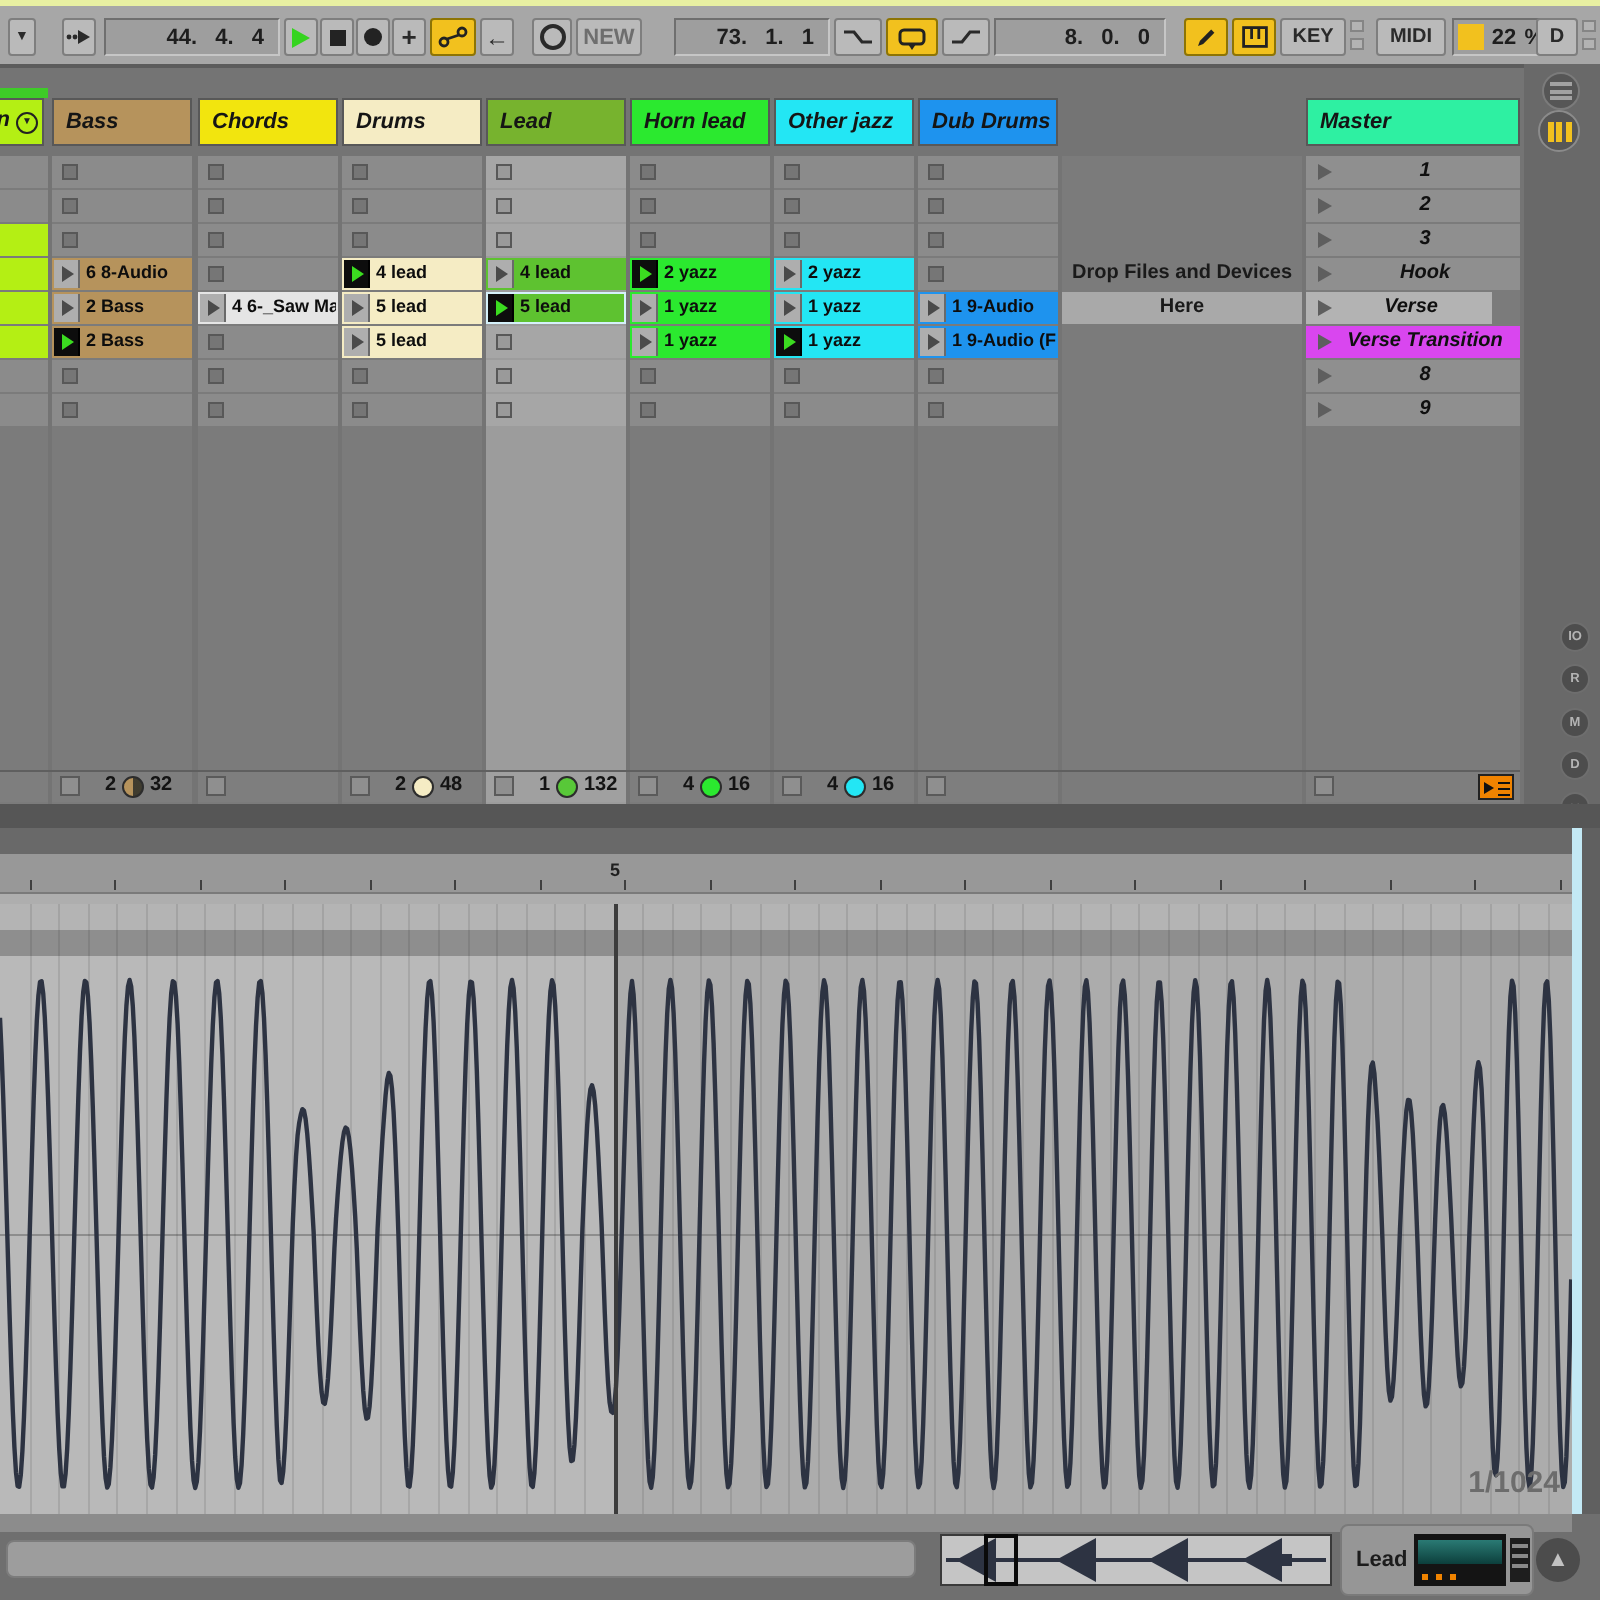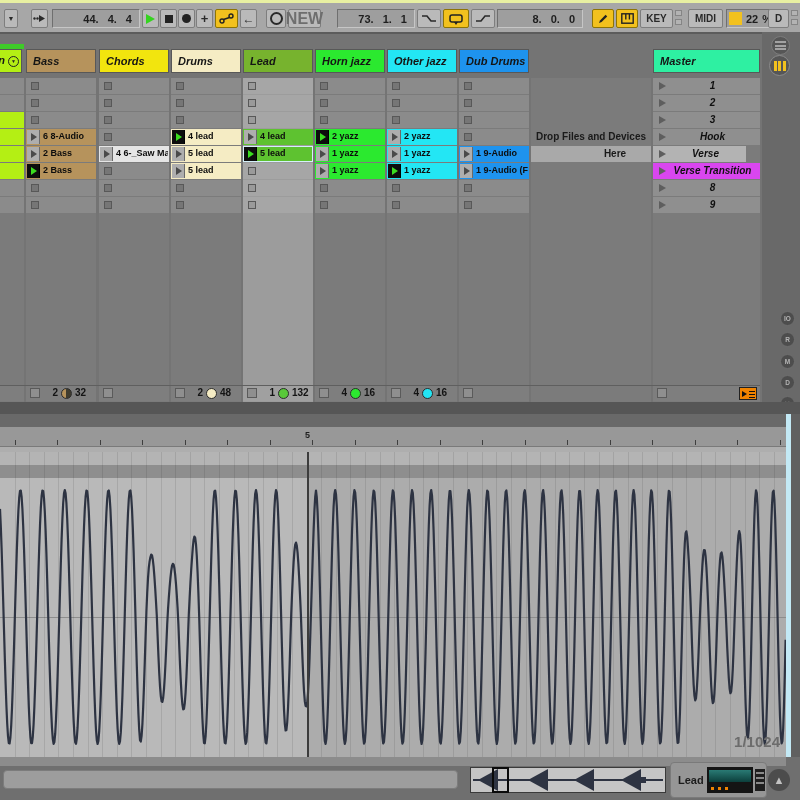--- a/index.html
+++ b/index.html
@@ -67,21 +67,21 @@
       <svg width="15" height="11" viewBox="0 0 15 11">
         <circle cx="3" cy="8" r="2" fill="none" stroke="#222" stroke-width="1.4"></circle>
         <circle cx="12" cy="3" r="2" fill="none" stroke="#222" stroke-width="1.4"></circle>
         <line x1="4.5" y1="6.5" x2="10.5" y2="4.5" stroke="#222" stroke-width="1.4"></line>
         </svg>
     </div>
     <div class="abs btn" style="left:240px;width:17px;font-size:12px;">←</div>
     <div class="abs btn" style="left:266px;width:20px;">
       <span style="display:block;width:9px;height:9px;border-radius:50%;border:2px solid #2a2a2a;"></span>
     </div>
-    <div class="abs btn dim" style="left:288px;width:33px;font-size:16px;">NEW</div>
+    <div class="abs btn dim" style="left:288px;width:33px;font-size:11px;">NEW</div>
     <div class="abs disp" style="left:337px;width:78px;">73. 1. 1</div>
     <div class="abs btn" style="left:417px;width:24px;">
       <svg width="16" height="11" viewBox="0 0 16 11">
         <polyline points="1,3 6,3 10,8 15,8" fill="none" stroke="#2a2a2a" stroke-width="1.6"></polyline>
         </svg>
     </div>
     <div class="abs btn yellow" style="left:443px;width:26px;">
       <svg width="16" height="12" viewBox="0 0 16 12">
         <rect x="2" y="2" width="12" height="7" rx="2" fill="none" stroke="#222" stroke-width="1.5"></rect>
         <path d="M6 9 L10 9 L8 12 Z" fill="#222"></path>
@@ -275,21 +275,21 @@
         <div class="sq" style="background: rgb(154, 154, 154);"></div>
       </div>
       <div style="position: absolute; left: 243px; top: 165px; width: 70px; height: 16px; background: rgb(166, 166, 166);">
         <div class="sq" style="background: rgb(154, 154, 154);"></div>
       </div>
       <div style="position: absolute; left: 243px; top: 354px; width: 70px; height: 15px; background: rgb(160, 160, 160);"></div>
       <div style="position: absolute; left: 247px; top: 356px; width: 10px; height: 10px; background: rgb(143, 143, 143); border: 1px solid rgb(90, 90, 90); box-sizing: border-box;"></div>
       <div style="position: absolute; left: 263px; top: 355px; width: 12px; text-align: right; font-size: 10px; font-weight: bold; color: rgb(20, 20, 20);">1</div>
       <div style="position: absolute; left: 278px; top: 356px; width: 11px; height: 11px; border-radius: 50%; border: 1px solid rgb(44, 44, 44); box-sizing: border-box; background: rgb(88, 200, 56);"></div>
       <div style="position: absolute; left: 292px; top: 355px; width: 22px; font-size: 10px; font-weight: bold; color: rgb(20, 20, 20);">132</div>
-      <div style="position: absolute; left: 315px; top: 17px; width: 70px; height: 24px; background: rgb(43, 233, 47); border: 1px solid rgb(88, 88, 88); box-sizing: border-box; font-style: italic; font-weight: bold; font-size: 11px; color: rgb(21, 21, 21); line-height: 22px; padding-left: 6px; overflow: hidden; white-space: nowrap;">Horn jazz</div>
+      <div style="position: absolute; left: 315px; top: 17px; width: 70px; height: 24px; background: rgb(43, 233, 47); border: 1px solid rgb(88, 88, 88); box-sizing: border-box; font-style: italic; font-weight: bold; font-size: 11px; color: rgb(21, 21, 21); line-height: 22px; padding-left: 6px; overflow: hidden; white-space: nowrap;">Horn lead</div>
       <div style="position: absolute; left: 315px; top: 46px; width: 70px; height: 339px; background: rgb(123, 123, 123);"></div>
       <div style="position: absolute; left: 315px; top: 46px; width: 70px; height: 16px; background: rgb(139, 139, 139);">
         <div class="sq"></div>
       </div>
       <div style="position: absolute; left: 315px; top: 63px; width: 70px; height: 16px; background: rgb(139, 139, 139);">
         <div class="sq"></div>
       </div>
       <div style="position: absolute; left: 315px; top: 80px; width: 70px; height: 16px; background: rgb(139, 139, 139);">
         <div class="sq"></div>
       </div>
@@ -392,21 +392,21 @@
         <div class="sq"></div>
       </div>
       <div style="position: absolute; left: 459px; top: 165px; width: 70px; height: 16px; background: rgb(139, 139, 139);">
         <div class="sq"></div>
       </div>
       <div style="position: absolute; left: 459px; top: 354px; width: 70px; height: 15px; background: rgb(126, 126, 126);"></div>
       <div style="position: absolute; left: 463px; top: 356px; width: 10px; height: 10px; background: rgb(143, 143, 143); border: 1px solid rgb(90, 90, 90); box-sizing: border-box;"></div>
       <div style="position: absolute; left: 531px; top: 46px; width: 120px; height: 339px; background: rgb(123, 123, 123);"></div>
       <div style="position: absolute; left: 531px; top: 114px; width: 120px; height: 16px; background: rgb(169, 169, 169);"></div>
       <div style="position: absolute; left: 531px; top: 99px; width: 120px; text-align: center; font-size: 10px; font-weight: bold; color: rgb(26, 26, 26);">Drop Files and Devices</div>
-      <div style="position: absolute; left: 531px; top: 116px; width: 120px; text-align: center; font-size: 10px; font-weight: bold; color: rgb(26, 26, 26); padding-left: 24px;">Here</div>
+      <div style="position: absolute; left: 531px; top: 116px; width: 120px; text-align: center; font-size: 10px; font-weight: bold; color: rgb(26, 26, 26);">Here</div>
       <div style="position: absolute; left: 653px; top: 17px; width: 107px; height: 24px; background: rgb(46, 240, 162); border: 1px solid rgb(88, 88, 88); box-sizing: border-box; font-style: italic; font-weight: bold; font-size: 11px; color: rgb(21, 21, 21); line-height: 22px; padding-left: 6px;">Master</div>
       <div style="position: absolute; left: 653px; top: 46px; width: 107px; height: 339px; background: rgb(123, 123, 123);"></div>
       <div style="position: absolute; left: 653px; top: 46px; width: 107px; height: 16px; background: rgb(143, 143, 143);">
         <div class="scene-tri"></div>
         <div class="scene-label">1</div>
       </div>
       <div style="position: absolute; left: 653px; top: 63px; width: 107px; height: 16px; background: rgb(143, 143, 143);">
         <div class="scene-tri"></div>
         <div class="scene-label">2</div>
       </div>

